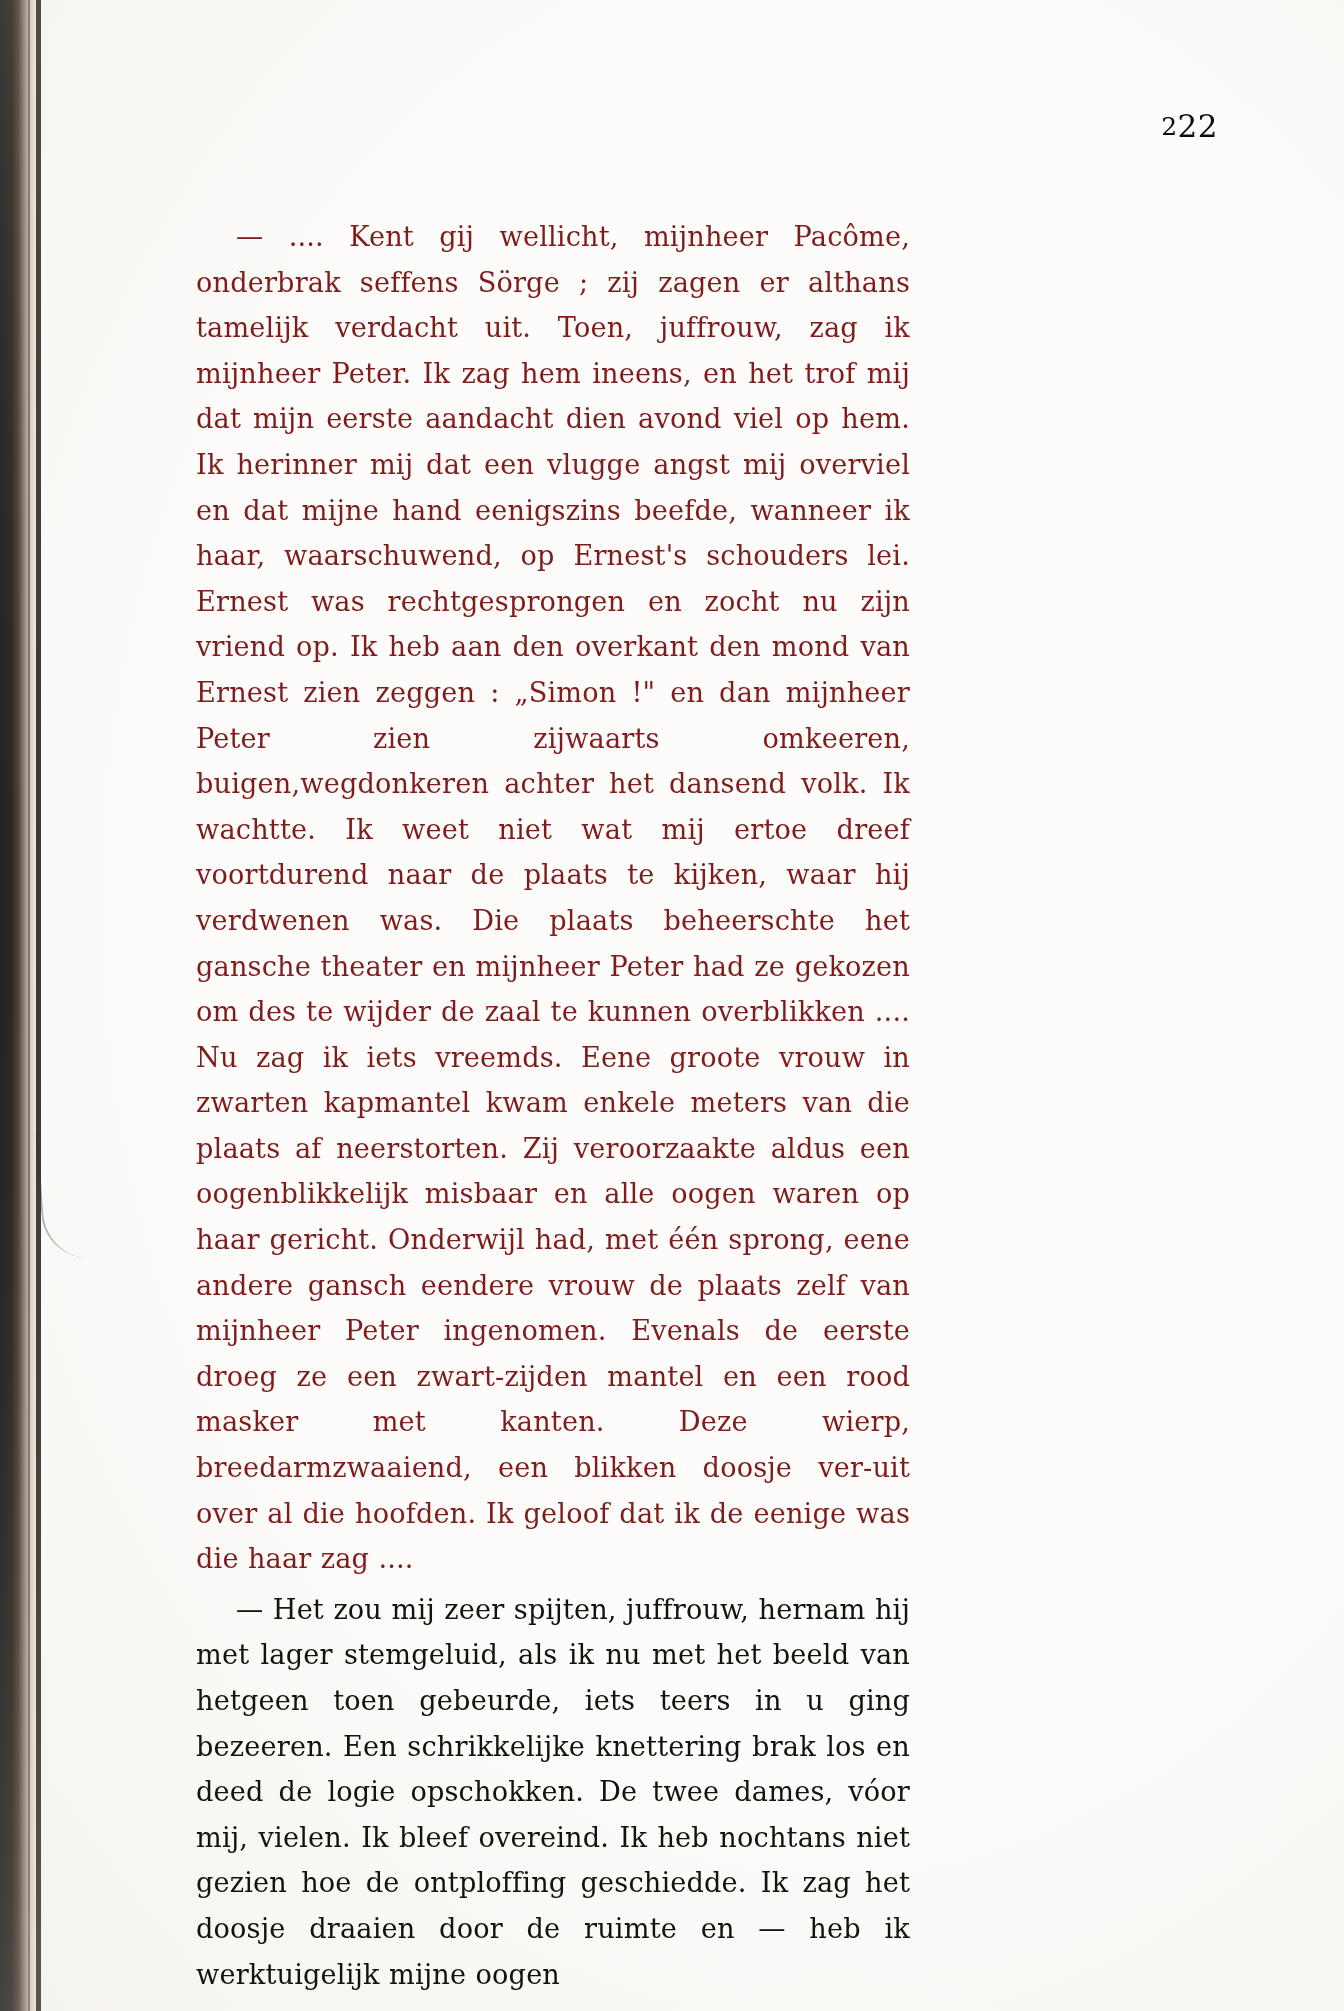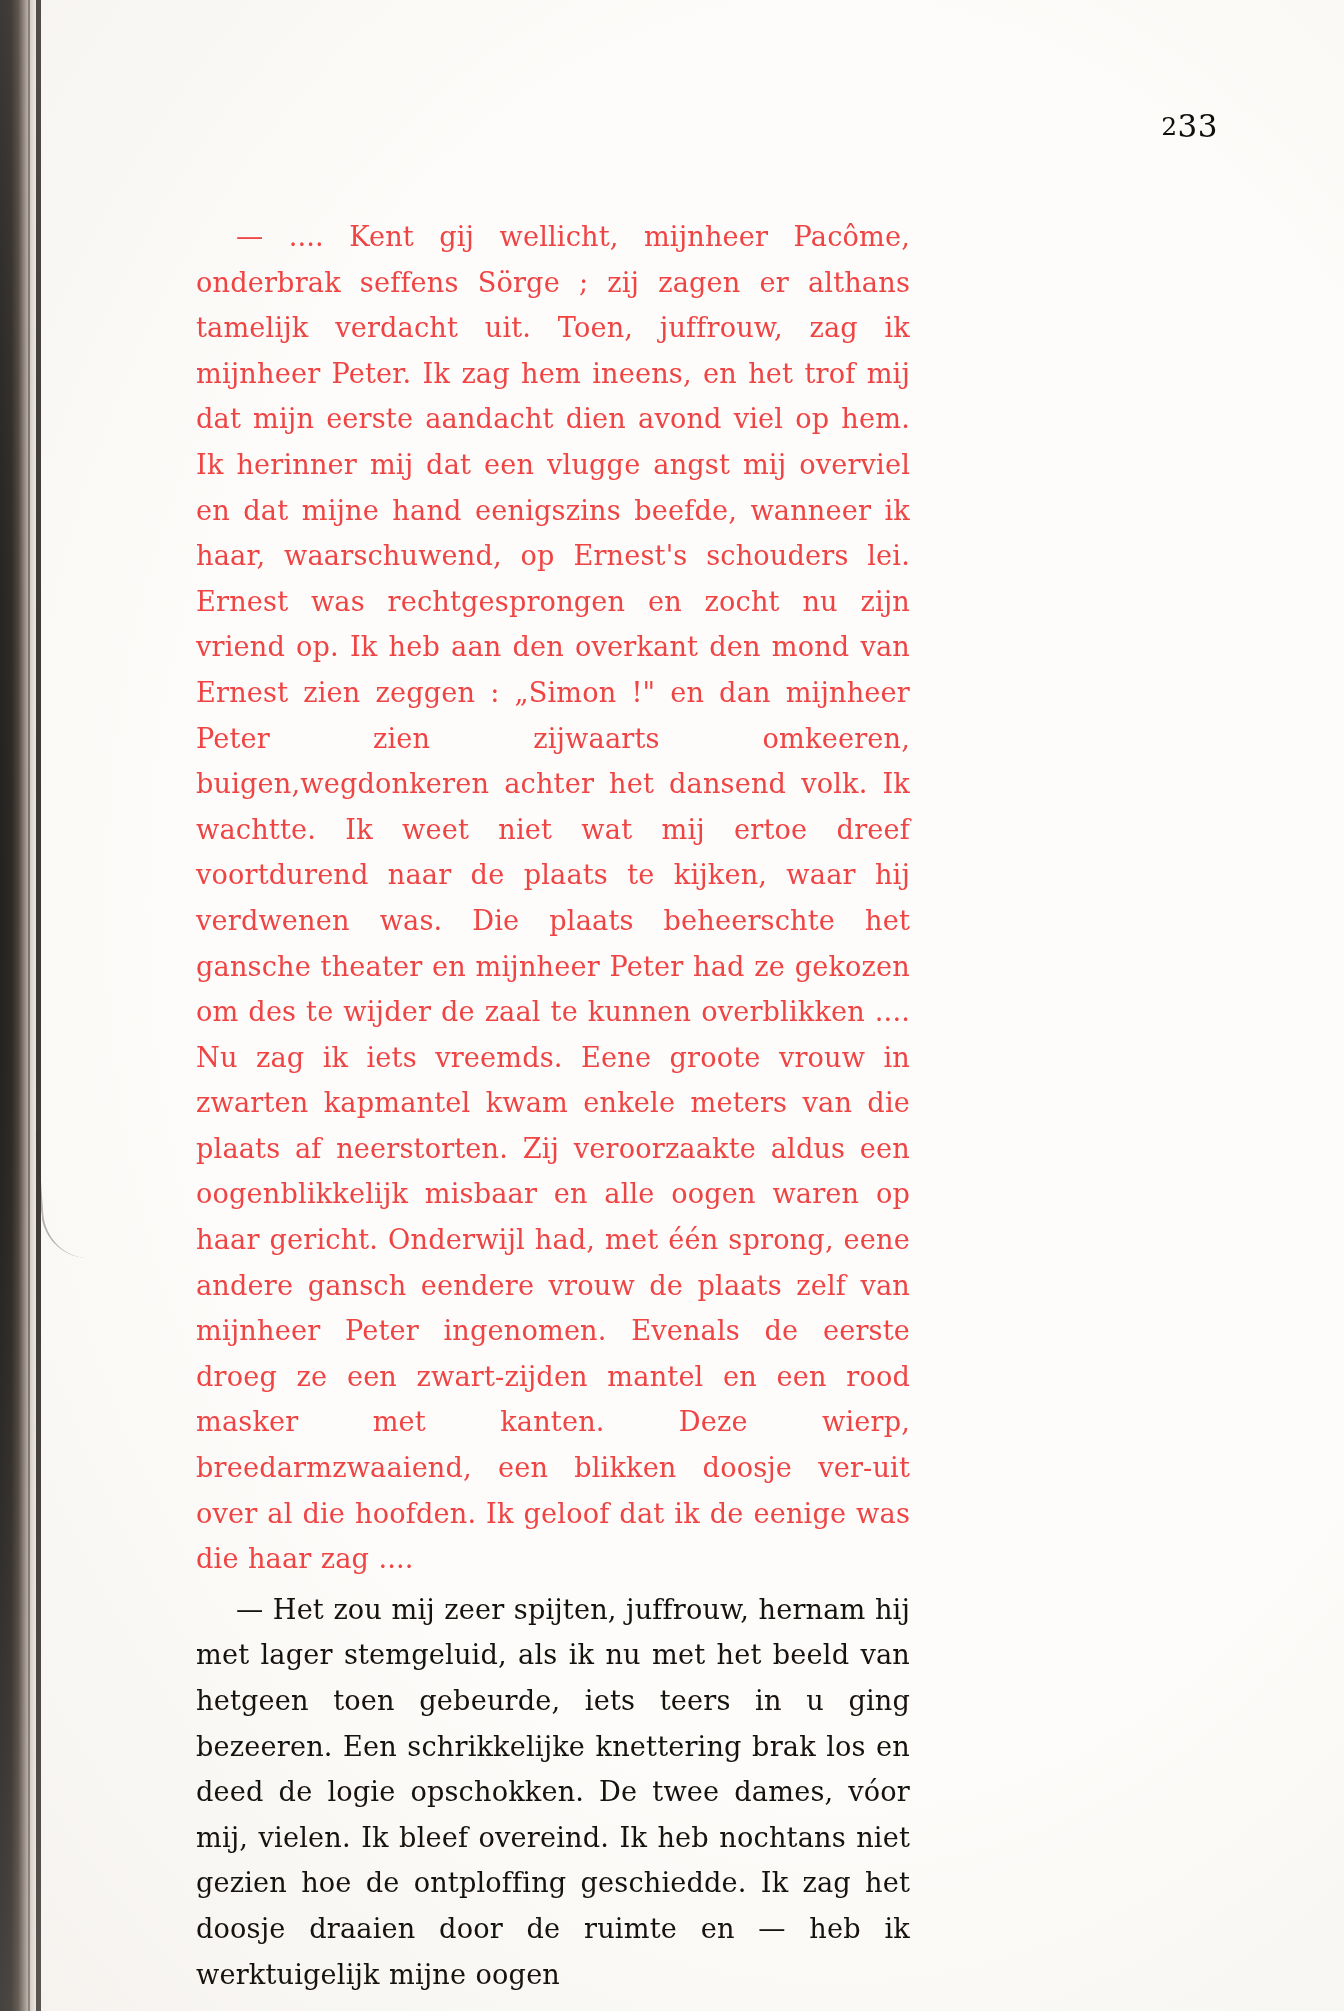--- a/index.html
+++ b/index.html
@@ -106,36 +106,36 @@
     word-spacing: 0.5px;
     letter-spacing: 0.15px;
     -webkit-hyphens: none;
     hyphens: none;
   }
   p.para + p.para {
     margin-top: 5px;
   }
 
   
-  .textblock p:nth-child(1) { color: #ef4444; }
+  .textblock p:nth-child(1) { color: #7f1d1d; }
   .textblock p:nth-child(2) { color: #16120e; }
 </style>
 </head>
 <body>
 
 <div class="page">
 
   <div class="gutter-shadow"></div>
   <div class="gutter-line-2"></div>
   <div class="gutter-line"></div>
   <div class="edge-curl"></div>
   <div class="paper-tint"></div>
 
   <div class="folio">
-    <span class="sup">2</span><span>33</span>
+    <span class="sup">2</span><span>22</span>
   </div>
 
   <div class="textblock">
     <p class="para" style="text-indent: 40px;">— .... Kent gij wellicht, mijnheer Pacôme, onderbrak seffens Sörge ; zij zagen er althans tamelijk verdacht uit. Toen, juffrouw, zag ik mijnheer Peter. Ik zag hem ineens, en het trof mij dat mijn eerste aandacht dien avond viel op hem. Ik herinner mij dat een vlugge angst mij overviel en dat mijne hand eenigszins beefde, wanneer ik haar, waarschuwend, op Ernest's schouders lei. Ernest was rechtgesprongen en zocht nu zijn vriend op. Ik heb aan den overkant den mond van Ernest zien zeggen : „Simon !" en dan mijnheer Peter zien zijwaarts omkeeren, buigen,wegdonkeren achter het dansend volk. Ik wachtte. Ik weet niet wat mij ertoe dreef voortdurend naar de plaats te kijken, waar hij verdwenen was. Die plaats beheerschte het gansche theater en mijnheer Peter had ze gekozen om des te wijder de zaal te kunnen overblikken .... Nu zag ik iets vreemds. Eene groote vrouw in zwarten kapmantel kwam enkele meters van die plaats af neerstorten. Zij veroorzaakte aldus een oogenblikkelijk misbaar en alle oogen waren op haar gericht. Onderwijl had, met één sprong, eene andere gansch eendere vrouw de plaats zelf van mijnheer Peter ingenomen. Evenals de eerste droeg ze een zwart-zijden mantel en een rood masker met kanten. Deze wierp, breedarmzwaaiend, een blikken doosje ver-uit over al die hoofden. Ik geloof dat ik de eenige was die haar zag ....</p>
     <p class="para" style="text-indent: 40px;">— Het zou mij zeer spijten, juffrouw, hernam hij met lager stemgeluid, als ik nu met het beeld van hetgeen toen gebeurde, iets teers in u ging bezeeren. Een schrikkelijke knettering brak los en deed de logie opschokken. De twee dames, vóor mij, vielen. Ik bleef overeind. Ik heb nochtans niet gezien hoe de ontploffing geschiedde. Ik zag het doosje draaien door de ruimte en — heb ik werktuigelijk mijne oogen</p>
   </div>
 
 </div>
 
 </body></html>

